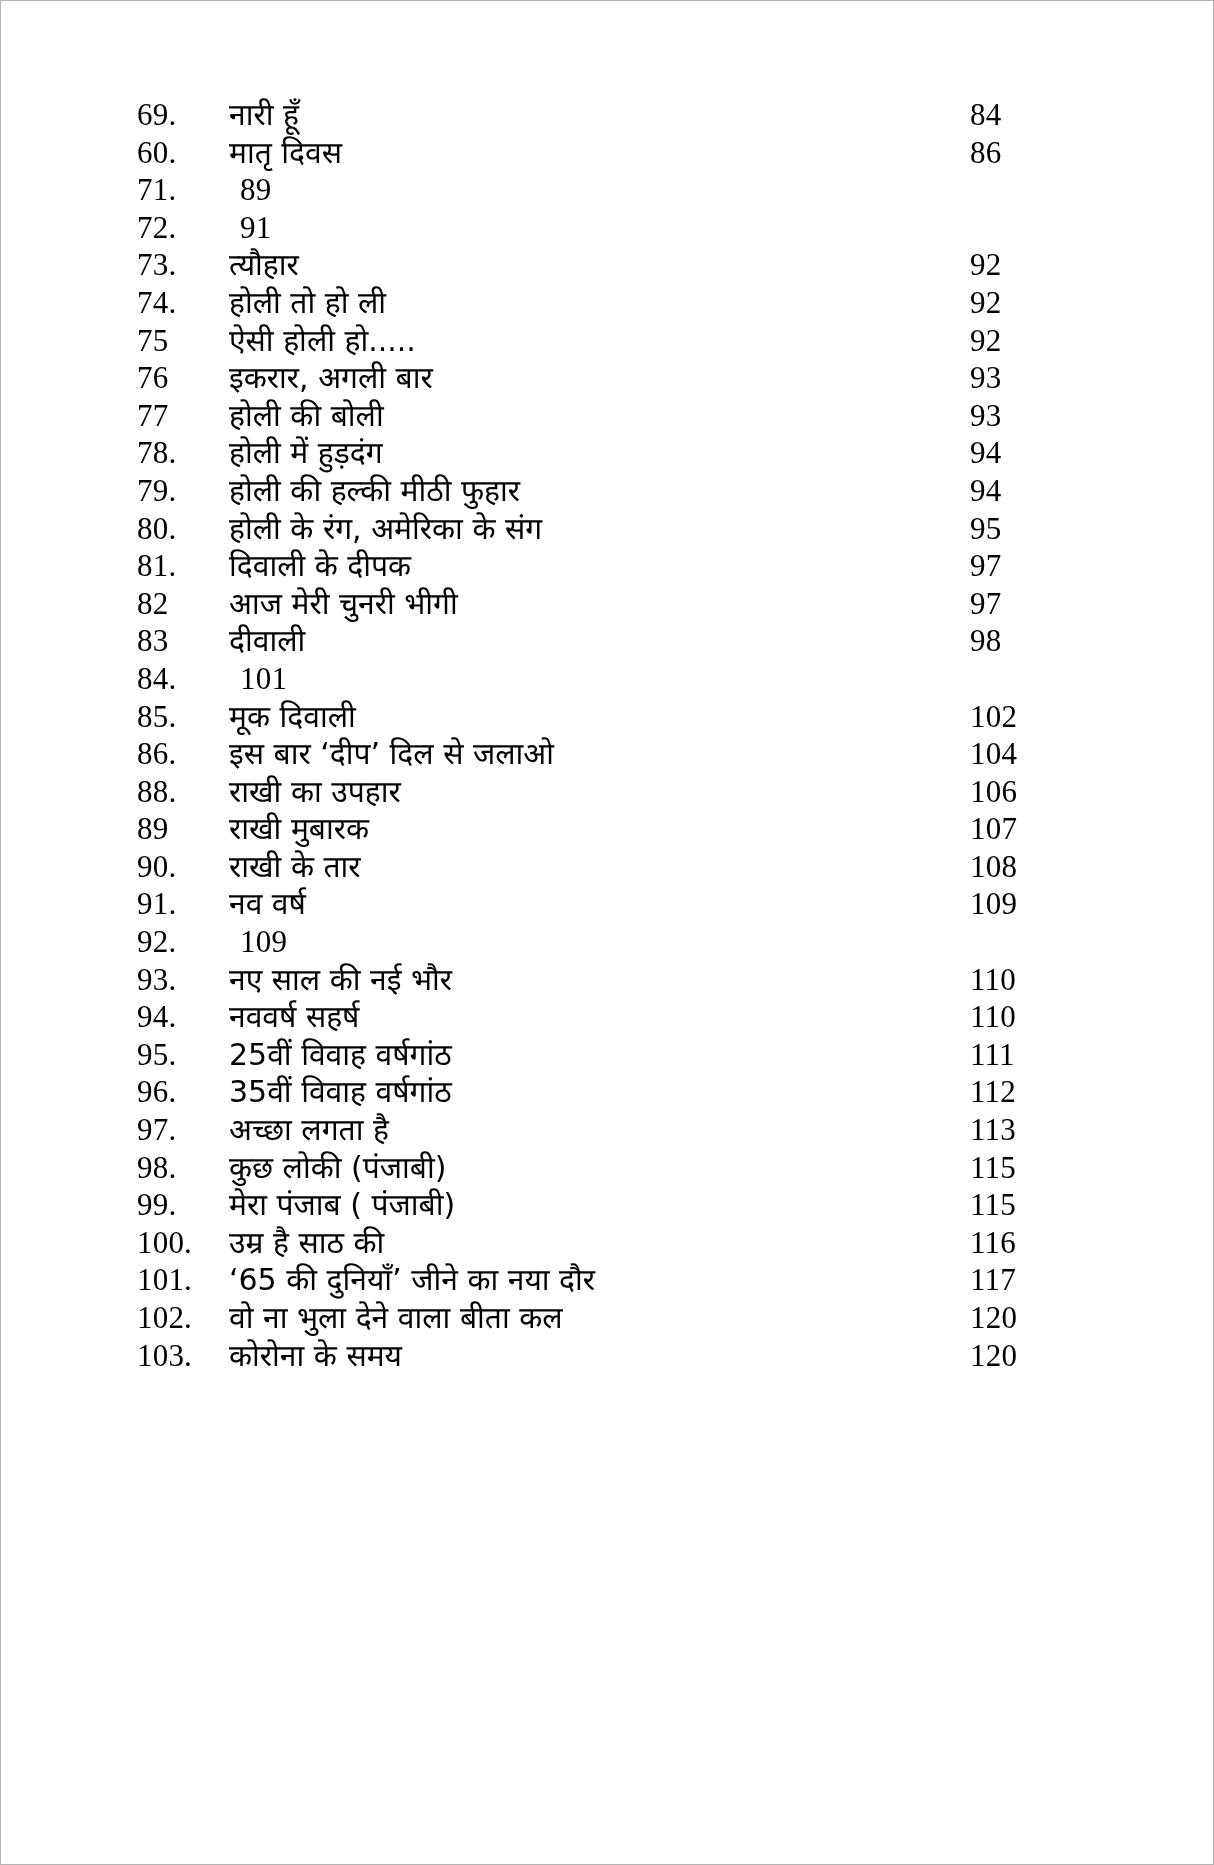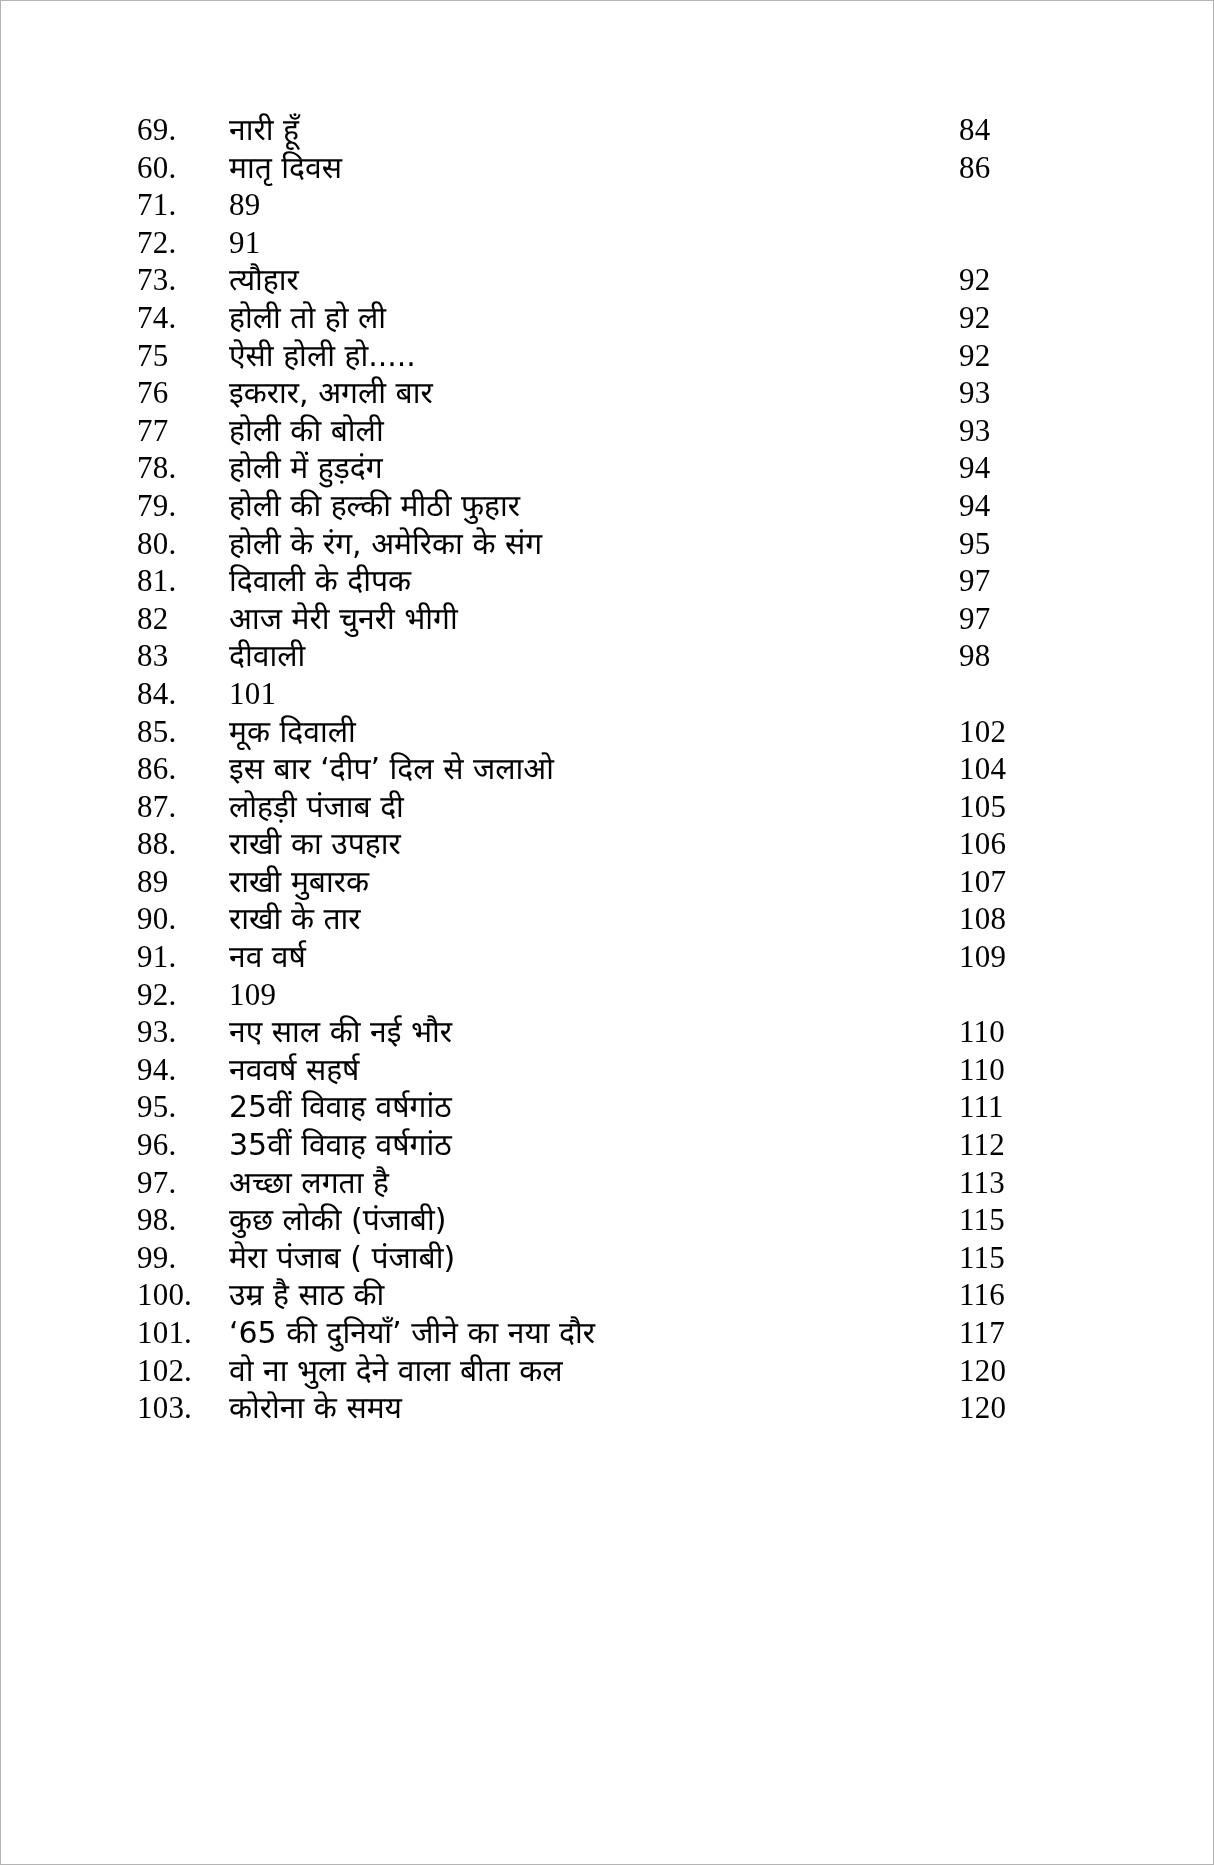--- a/index.html
+++ b/index.html
@@ -14,21 +14,21 @@
     background: #ffffff;
     border: 1px solid #b4b4b4;
     box-sizing: border-box;
     overflow: hidden;
     font-family: "Liberation Serif", "DejaVu Serif", serif;
     color: #000000;
   }
   .toc {
     position: absolute;
     left: 0;
-    top: 110px;
+    top: 95px;
     width: 964px;
   }
   .toc-row {
     display: flex;
     align-items: baseline;
     height: 37.6px;
     line-height: 37.6px;
     white-space: nowrap;
   }
   .num {
@@ -47,20 +47,21 @@
     font-family: "DejaVu Sans", "Liberation Sans", sans-serif;
     text-align: left;
     letter-spacing: 0px;
   }
   .pageno {
     flex: 0 0 auto;
     font-size: 31px;
     font-family: "Liberation Serif", "DejaVu Serif", serif;
     text-align: left;
     letter-spacing: 0.2px;
+    margin-left: 11px;
   }
 </style>
 </head>
 <body>
 
 <div class="page">
   <div class="toc" id="toc-list">
       <div class="toc-row">
         <span class="num">69.</span>
         <span class="title">नारी हूँ</span>
@@ -142,25 +143,20 @@
         <span class="num">85.</span>
         <span class="title">मूक दिवाली</span>
         <span class="pageno">102</span>
       </div>
       <div class="toc-row">
         <span class="num">86.</span>
         <span class="title">इस बार ‘दीप’ दिल से जलाओ</span>
         <span class="pageno">104</span>
       </div>
       <div class="toc-row">
-        <span class="num">87.</span>
-        <span class="title">लोहड़ी पंजाब दी</span>
-        <span class="pageno">105</span>
-      </div>
-      <div class="toc-row">
         <span class="num">88.</span>
         <span class="title">राखी का उपहार</span>
         <span class="pageno">106</span>
       </div>
       <div class="toc-row">
         <span class="num">89</span>
         <span class="title">राखी मुबारक</span>
         <span class="pageno">107</span>
       </div>
       <div class="toc-row">

